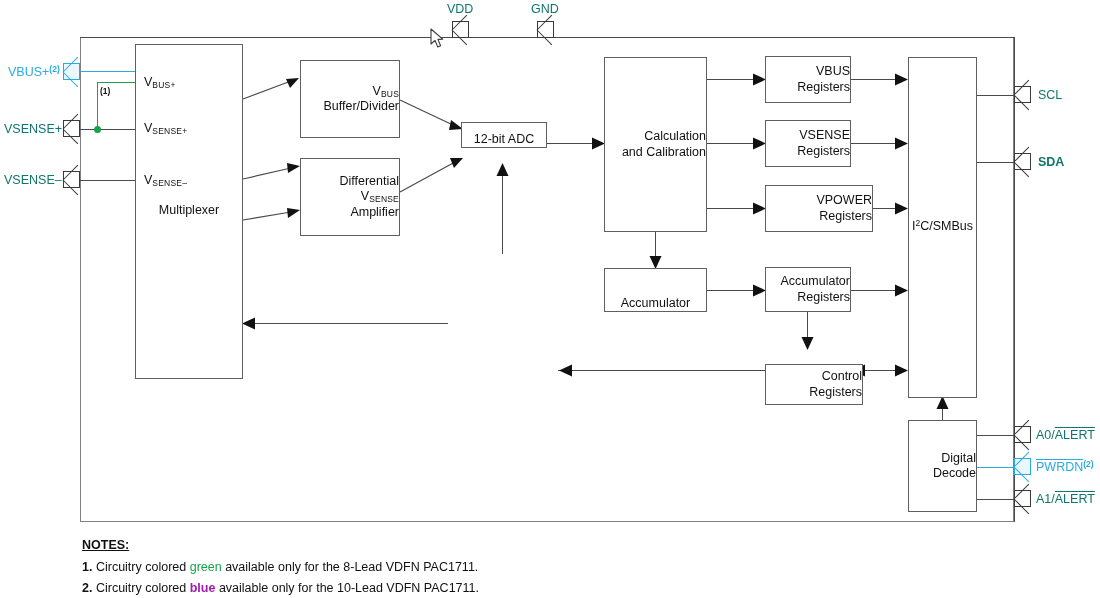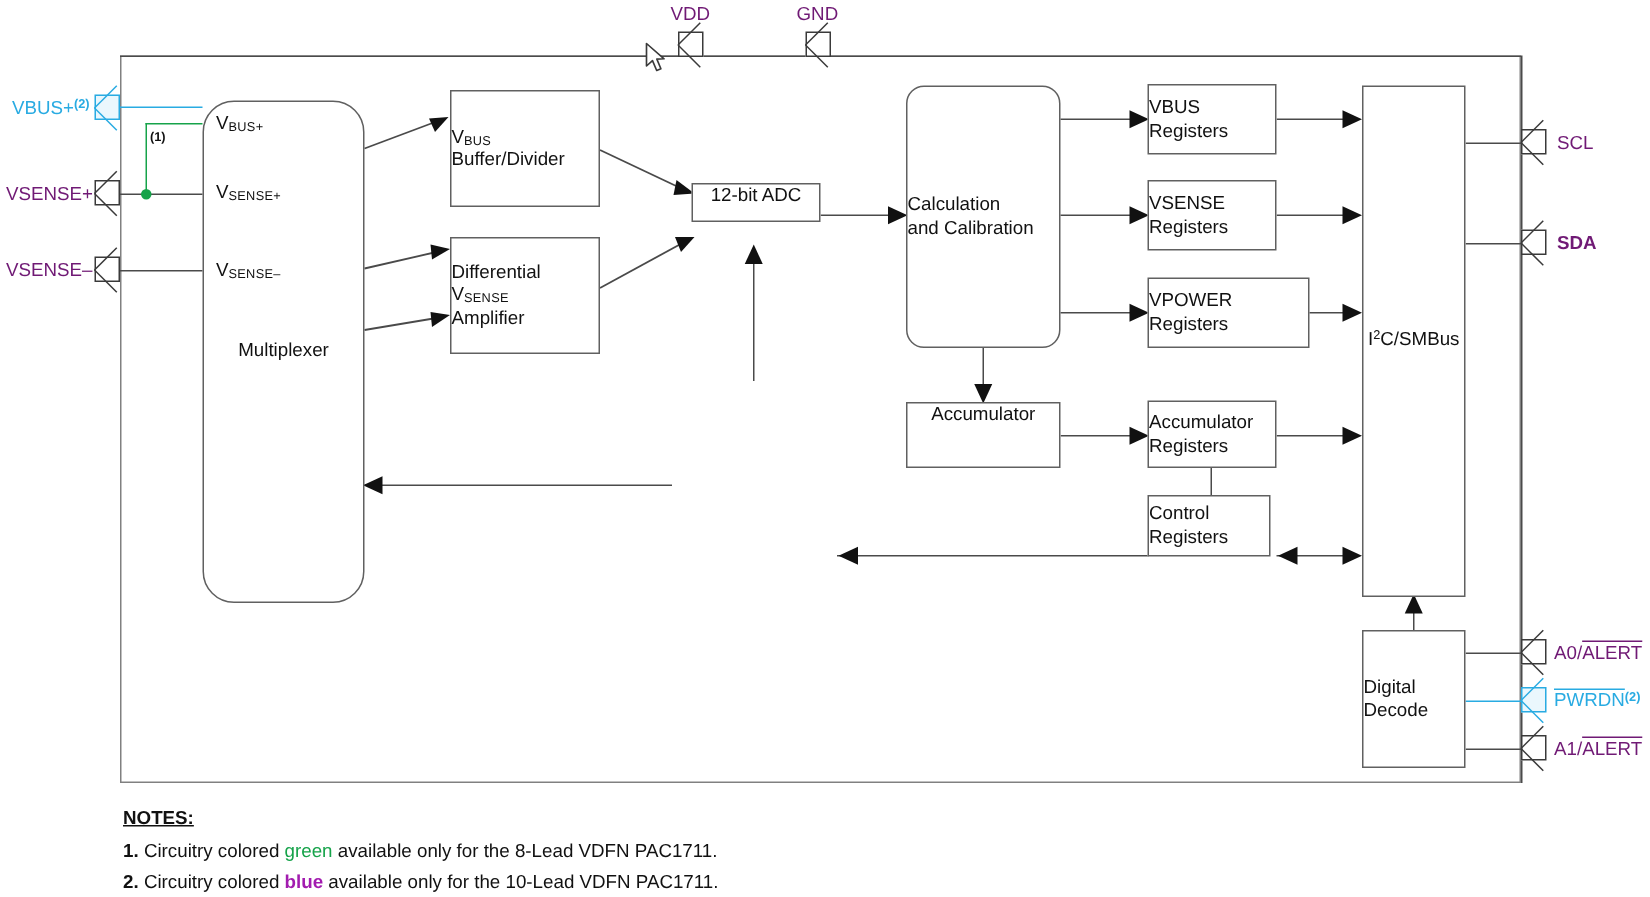--- a/index.html
+++ b/index.html
@@ -16,21 +16,21 @@
     height: 598px;
     background: #ffffff;
     overflow: hidden;
   }
   .blk {
     position: absolute;
     box-sizing: border-box;
     border: 1px solid #606060;
     background: #ffffff;
     display: flex;
-    align-items: flex-start;
+    align-items: flex-end;
     justify-content: center;
     text-align: center;
     font-size: 12.5px;
     color: #111111;
     line-height: 1.22;
     z-index: 3;
   }
   .chipbox {
     position: absolute;
     box-sizing: border-box;
@@ -71,21 +71,21 @@
     background: #3a3a3a;
     transform-origin: 0 0;
   }
   .pin::before { transform: rotate(45deg) translateY(-0.5px); }
   .pin::after  { transform: rotate(-45deg) translateY(-0.5px); }
   .pin.blue { border-color: #29abe2; background: #eaf7fd; }
   .pin.blue::before, .pin.blue::after { background: #29abe2; }
   .pinlabel {
     position: absolute;
     font-size: 12.5px;
-    color: #701a75;
+    color: #0f766e;
     white-space: nowrap;
     z-index: 4;
   }
   .pinlabel.blue { color: #29abe2; }
   .pinlabel.right { text-align: left; }
   .ovl { text-decoration: overline; }
   .sub { font-size: 8.5px; vertical-align: -0.18em; letter-spacing: 0.2px; }
   .sup { font-size: 8.5px; vertical-align: 0.45em; font-weight: bold; }
   .sup-plain { font-size: 8.5px; vertical-align: 0.5em; }
   .inlbl {
@@ -159,21 +159,21 @@
 
   <div class="pin" style="left:1014px; top:426px;"></div>
   <div class="pinlabel right" style="left:1036px; top:428px;"><span>A0/</span><span class="ovl">ALERT</span></div>
 
   <div class="pin blue" style="left:1014px; top:458px;"></div>
   <div class="pinlabel right blue" style="left:1036px; top:459px;"><span class="ovl">PWRDN</span><span class="sup">(2)</span></div>
 
   <div class="pin" style="left:1014px; top:490px;"></div>
   <div class="pinlabel right" style="left:1036px; top:492px;"><span>A1/</span><span class="ovl">ALERT</span></div>
 
-  <div class="blk" style="left:135px; top:67px; width:108px; height:335px;border-radius:21px;">
+  <div class="blk" style="left:135px; top:44px; width:108px; height:335px;">
     <span style="position:absolute; left:0; right:0; top:158px;">Multiplexer</span>
   </div>
   <div class="inlbl" style="left:144px; top:75px;">
     <span>V</span><span class="sub">BUS+</span>
   </div>
   <div class="inlbl" style="left:144px; top:121px;">
     <span>V</span><span class="sub">SENSE+</span>
   </div>
   <div class="inlbl" style="left:144px; top:173px;">
     <span>V</span><span class="sub">SENSE–</span>
@@ -186,21 +186,21 @@
 
   <div class="blk" style="left:300px; top:158px; width:100px; height:78px; flex-direction:column;">
     <div>Differential</div>
     <div><span>V</span><span class="sub">SENSE</span></div>
     <div>Amplifier</div>
   </div>
 
   <div class="blk" style="left:461px; top:122px; width:86px; height:26px;">12-bit ADC</div>
 
 
-  <div class="blk" style="left:604px; top:57px; width:103px; height:175px; flex-direction:column;border-radius:12px;">
+  <div class="blk" style="left:604px; top:57px; width:103px; height:175px; flex-direction:column;">
     <div>Calculation</div>
     <div>and Calibration</div>
   </div>
 
   <div class="blk" style="left:765px; top:56px; width:86px; height:47px; flex-direction:column;">
     <div>VBUS</div>
     <div>Registers</div>
   </div>
 
   <div class="blk" style="left:765px; top:120px; width:86px; height:47px; flex-direction:column;">
@@ -213,21 +213,21 @@
     <div>Registers</div>
   </div>
 
   <div class="blk" style="left:604px; top:268px; width:103px; height:44px;">Accumulator</div>
 
   <div class="blk" style="left:765px; top:267px; width:86px; height:45px; flex-direction:column;">
     <div>Accumulator</div>
     <div>Registers</div>
   </div>
 
-  <div class="blk" style="left:765px; top:330px; width:82px; height:41px; flex-direction:column;">
+  <div class="blk" style="left:765px; top:364px; width:98px; height:41px; flex-direction:column;">
     <div>Control</div>
     <div>Registers</div>
   </div>
 
   <div class="blk" style="left:908px; top:57px; width:69px; height:341px;">
     <span style="position:absolute; left:0; right:0; top:160px;"><span>I</span><span class="sup-plain">2</span><span>C/SMBus</span></span>
   </div>
 
   <div class="blk" style="left:908px; top:420px; width:69px; height:92px; flex-direction:column;">
     <div>Digital</div>

